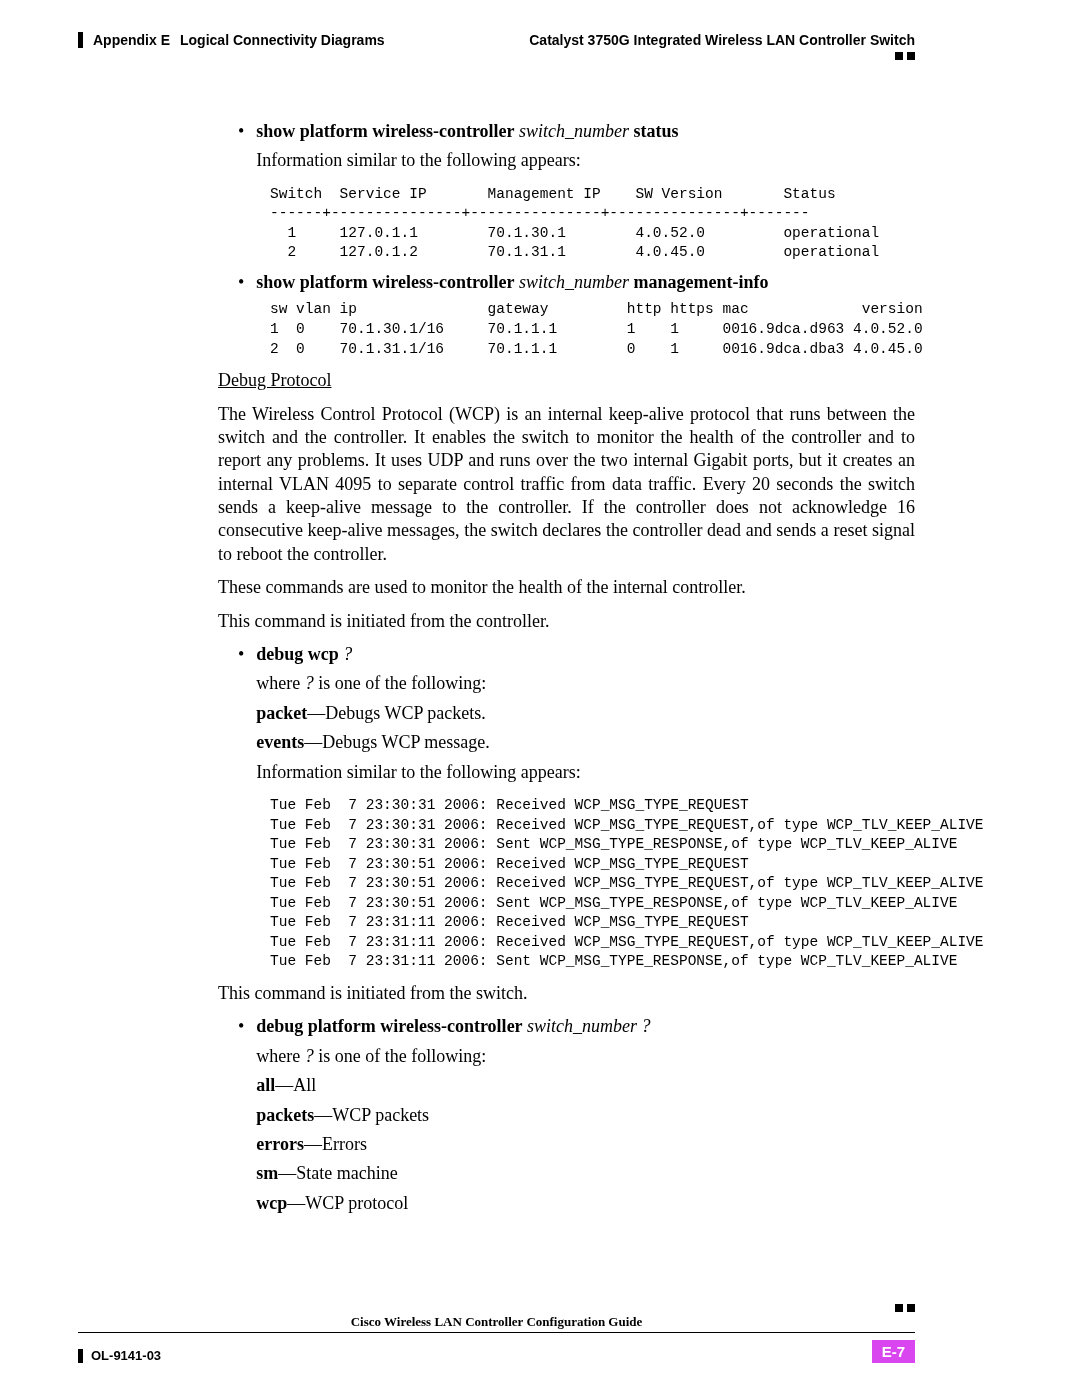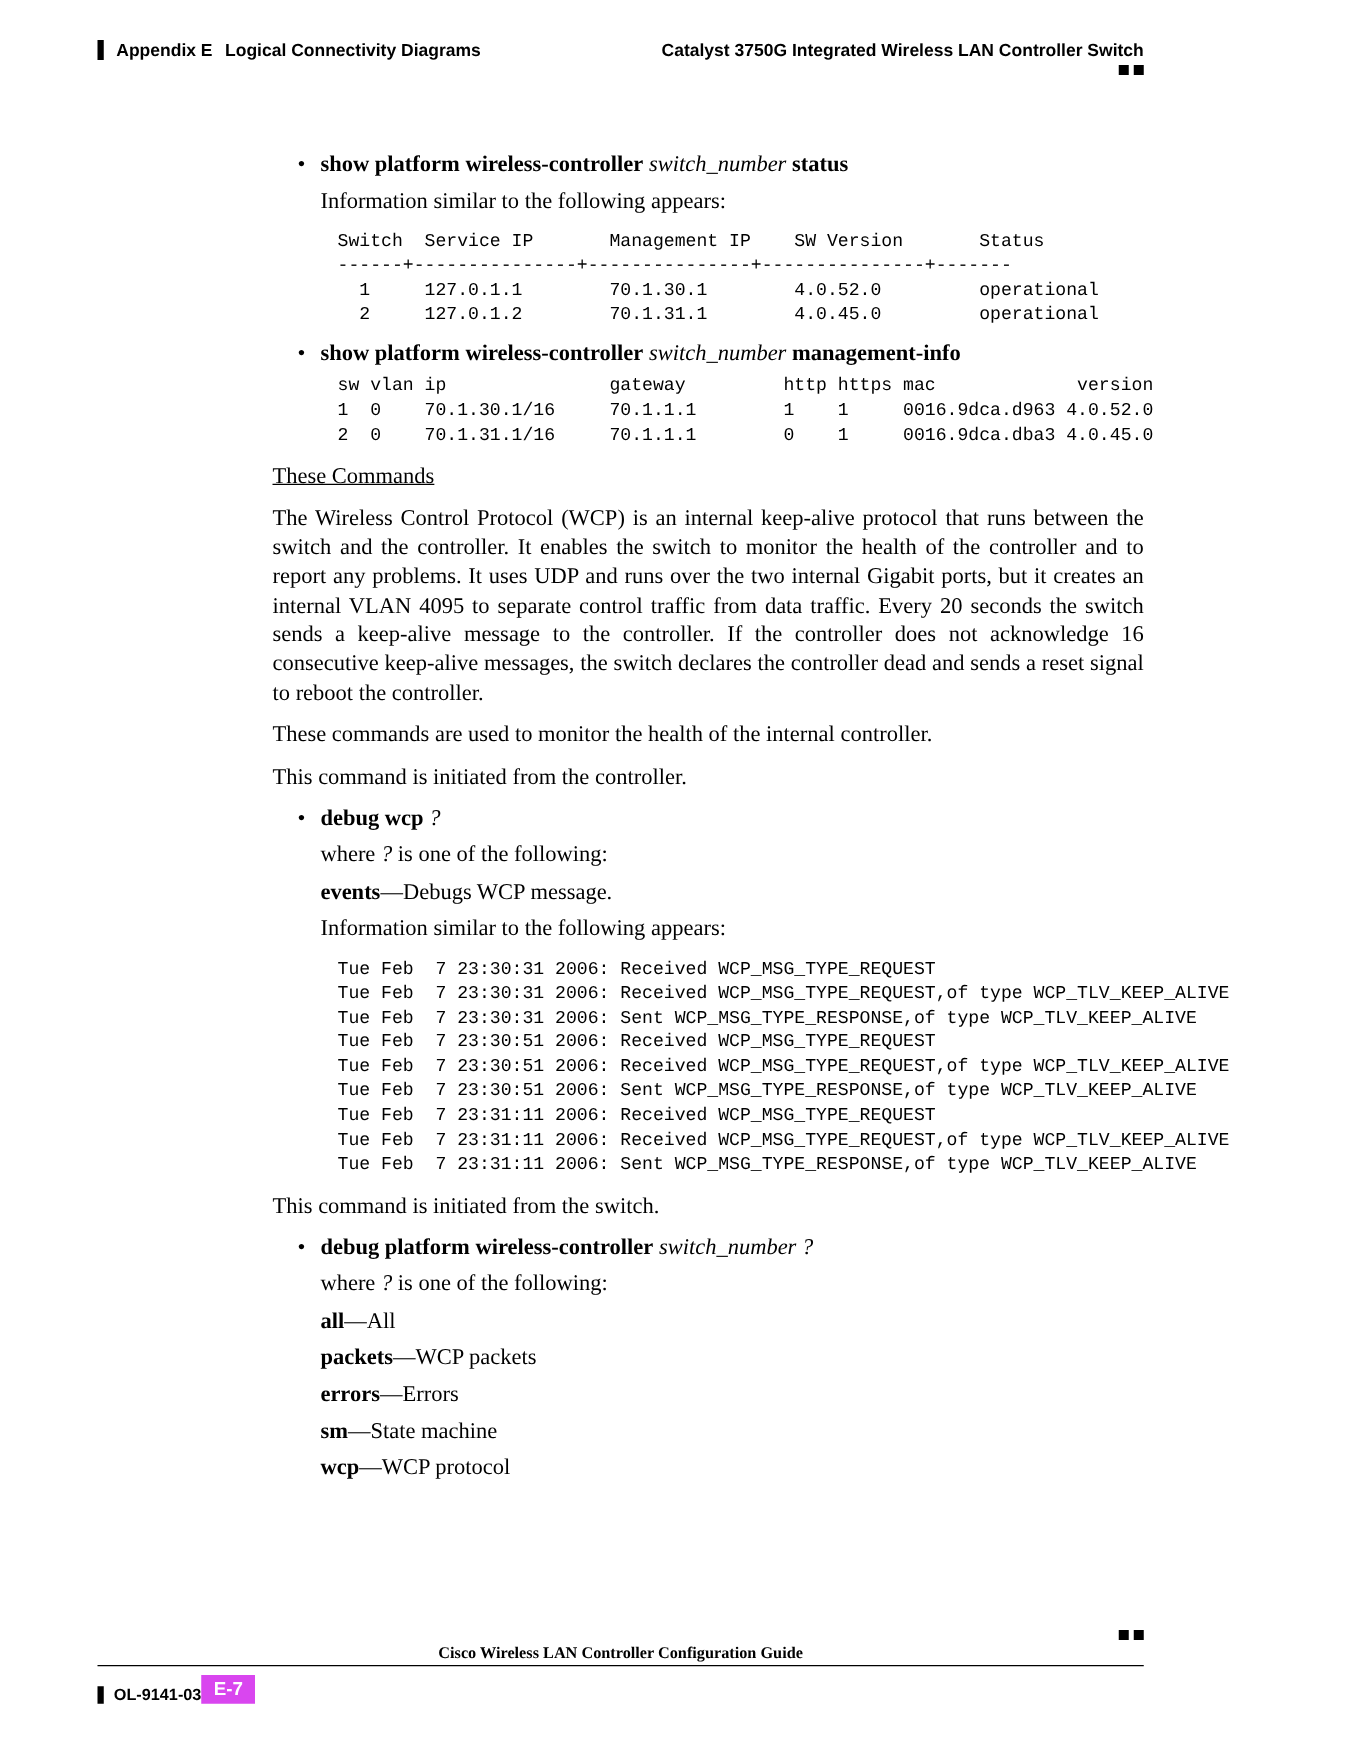--- a/index.html
+++ b/index.html
@@ -90,20 +90,21 @@
     bottom: 34px;
     left: 78px;
     right: 78px;
   }
   .footer-line {
     border-top: 1px solid #000;
     margin-bottom: 4px;
   }
   .footer-row {
     display: flex;
+    justify-content: space-between;
     align-items: flex-end;
     font-family: Arial, Helvetica, sans-serif;
     font-size: 13px;
     font-weight: bold;
   }
   .footer-left {
     display: flex;
     align-items: center;
     gap: 8px;
   }
@@ -179,33 +180,36 @@
           <span class="bold">show platform wireless-controller</span>
           <span class="ital">switch_number</span>
           <span class="bold">management-info</span>
         </div>
       </div>
       <pre class="mono">sw vlan ip               gateway         http https mac             version
 1  0    70.1.30.1/16     70.1.1.1        1    1     0016.9dca.d963 4.0.52.0
 2  0    70.1.31.1/16     70.1.1.1        0    1     0016.9dca.dba3 4.0.45.0</pre>
     </div>
 
-    <div class="full-para"><span class="underline">These Commands</span></div>
+    <div class="full-para"><span class="underline">Debug Protocol</span></div>
     <div class="full-para">The Wireless Control Protocol (WCP) is an internal keep-alive protocol that runs between the switch and the controller. It enables the switch to monitor the health of the controller and to report any problems. It uses UDP and runs over the two internal Gigabit ports, but it creates an internal VLAN 4095 to separate control traffic from data traffic. Every 20 seconds the switch sends a keep-alive message to the controller. If the controller does not acknowledge 16 consecutive keep-alive messages, the switch declares the controller dead and sends a reset signal to reboot the controller.</div>
     <div class="full-para">These commands are used to monitor the health of the internal controller.</div>
     <div class="full-para">This command is initiated from the controller.</div>
 
     <div class="bullet-block">
       <div class="bullet">
         <div class="dot">•</div>
         <div class="body">
           <span class="bold">debug wcp</span>
           <span class="ital">?</span>
           <div class="para">
             <span>where </span><span class="ital">?</span><span> is one of the following:</span>
+          </div>
+          <div class="para">
+            <span class="bold">packet</span><span>—Debugs WCP packets.</span>
           </div>
           <div class="para">
             <span class="bold">events</span><span>—Debugs WCP message.</span>
           </div>
           <div class="para">Information similar to the following appears:</div>
         </div>
       </div>
       <pre class="mono">Tue Feb  7 23:30:31 2006: Received WCP_MSG_TYPE_REQUEST
 Tue Feb  7 23:30:31 2006: Received WCP_MSG_TYPE_REQUEST,of type WCP_TLV_KEEP_ALIVE
 Tue Feb  7 23:30:31 2006: Sent WCP_MSG_TYPE_RESPONSE,of type WCP_TLV_KEEP_ALIVE

